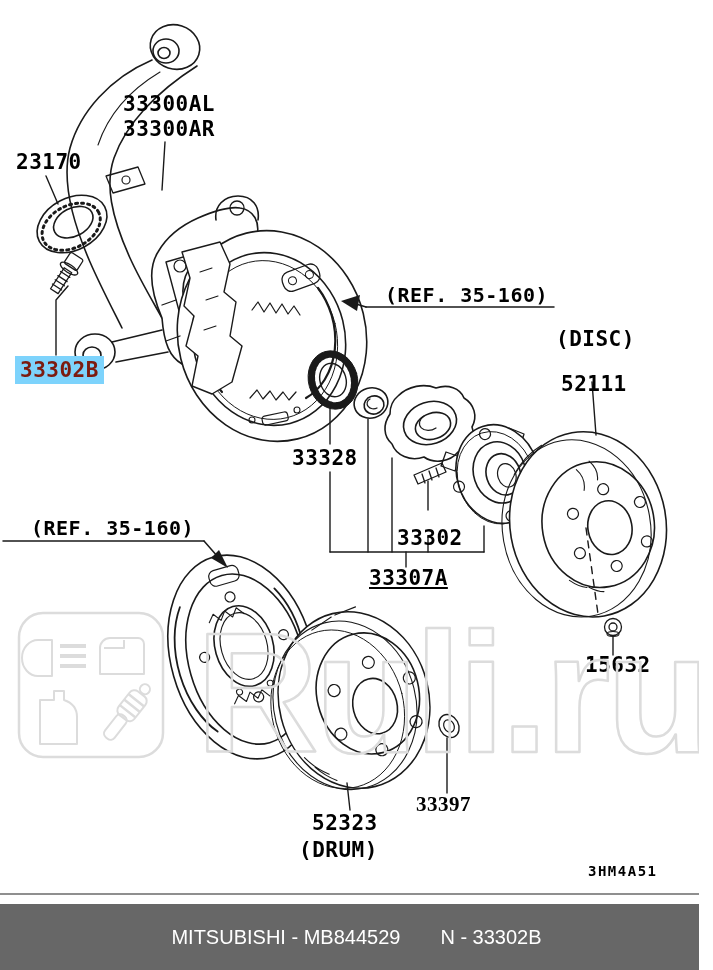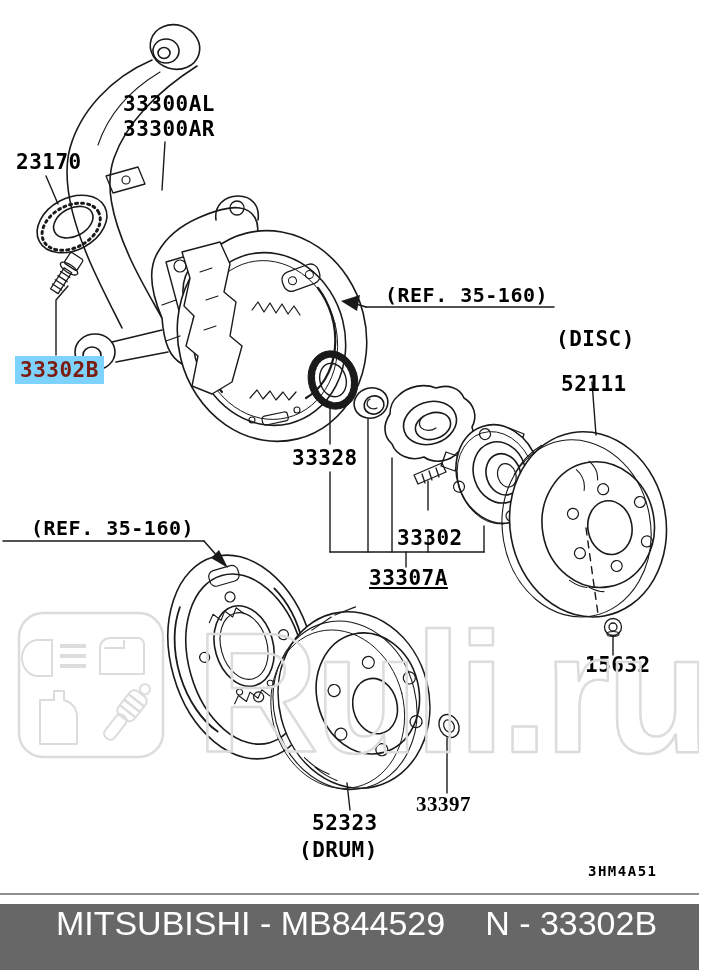--- a/index.html
+++ b/index.html
@@ -9,22 +9,22 @@
   .art line,.art path,.art ellipse,.art circle,.art rect,.art polyline{vector-effect:non-scaling-stroke;}
   .lbl{position:absolute;font:700 21px "DejaVu Sans Mono","Liberation Mono",monospace;
        color:#000;letter-spacing:.5px;white-space:nowrap;line-height:1.2;}
   .lbl.small{font-size:20px;}
   .hl{position:absolute;left:15px;top:356px;padding:2px 5px;
       font:700 21px "DejaVu Sans Mono","Liberation Mono",monospace;letter-spacing:.5px;}
   .sheet-code{position:absolute;left:588px;top:863px;
       font:700 14px "DejaVu Sans Mono","Liberation Mono",monospace;letter-spacing:1.5px;color:#000;}
   .divider{position:absolute;left:0;top:893px;width:713px;height:2px;background:#8f8f8f;}
   .footer{position:absolute;left:0;top:904px;width:713px;height:66px;
-      display:flex;align-items:flex-start;justify-content:center;gap:40px;
-      font-family:"Liberation Sans",sans-serif;font-size:34px;}
+      display:flex;align-items:center;justify-content:center;gap:40px;
+      font-family:"Liberation Sans",sans-serif;font-size:20px;}
   .wm{pointer-events:none;}
 </style>
 </head>
 <body>
 
 <div class="page">
 
   <svg class="art" width="713" height="900" viewBox="0 0 713 900" fill="none" stroke="#1a1a1a" stroke-width="1.6" stroke-linecap="round" stroke-linejoin="round">
 
     <g>

